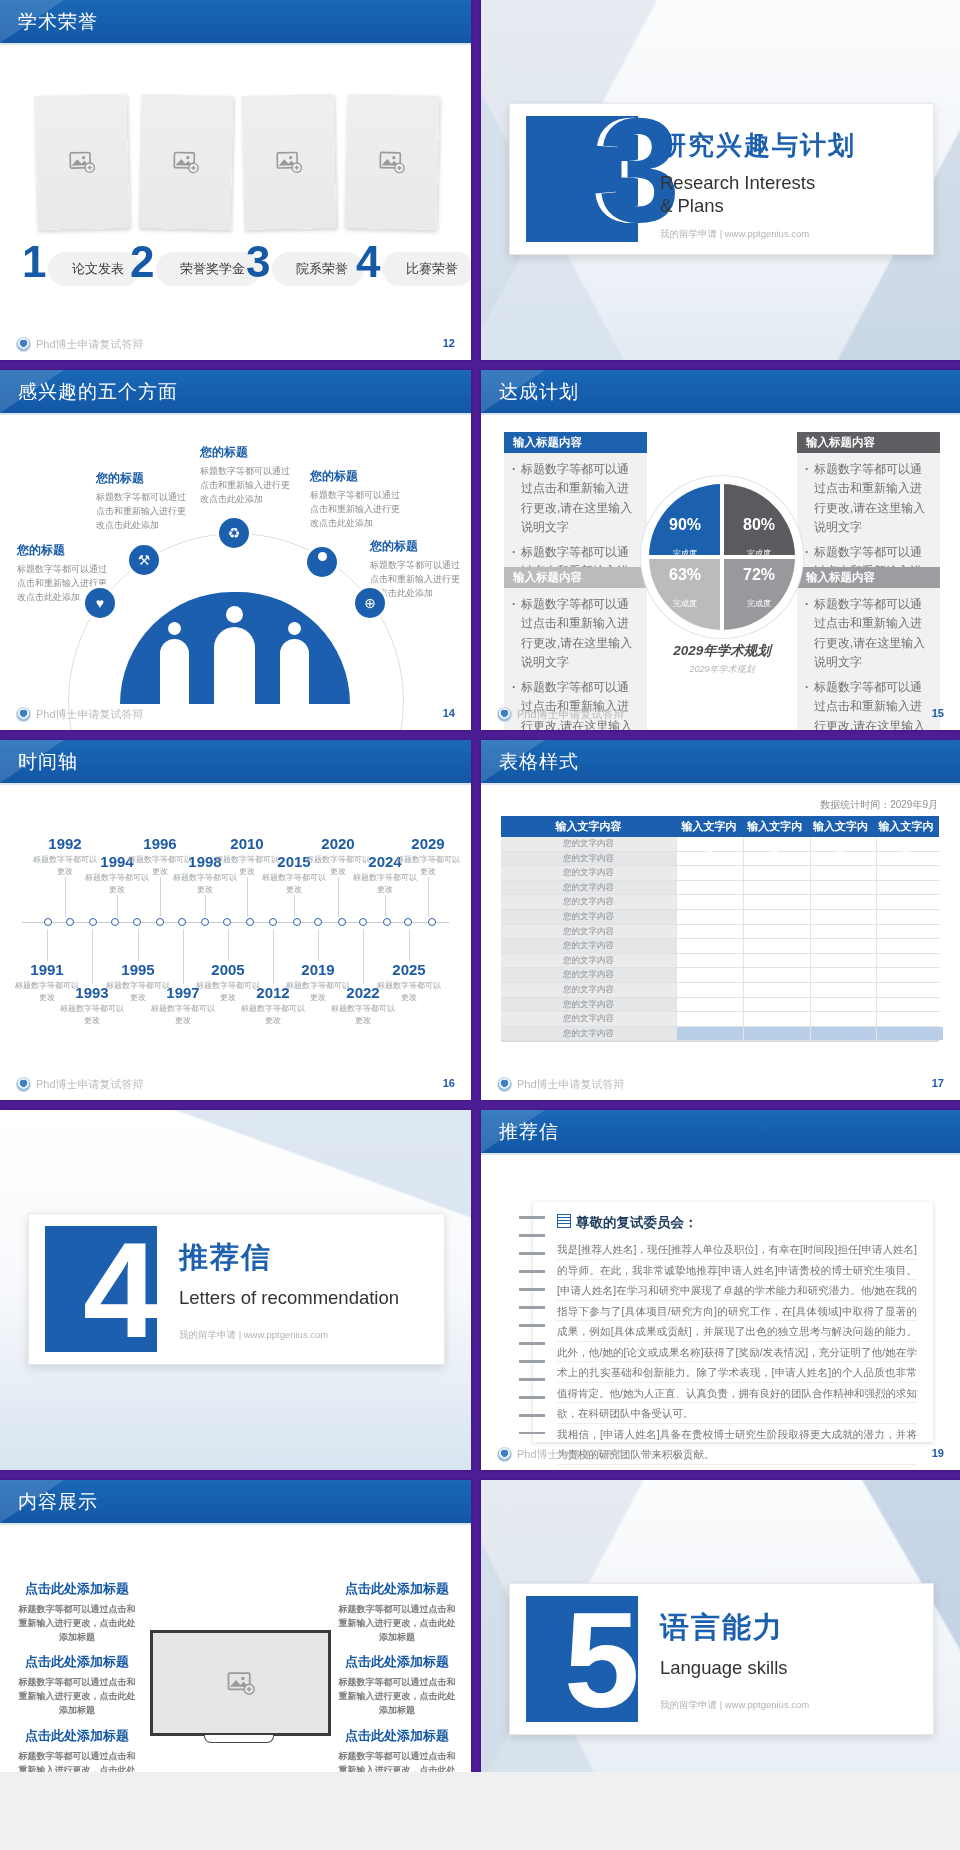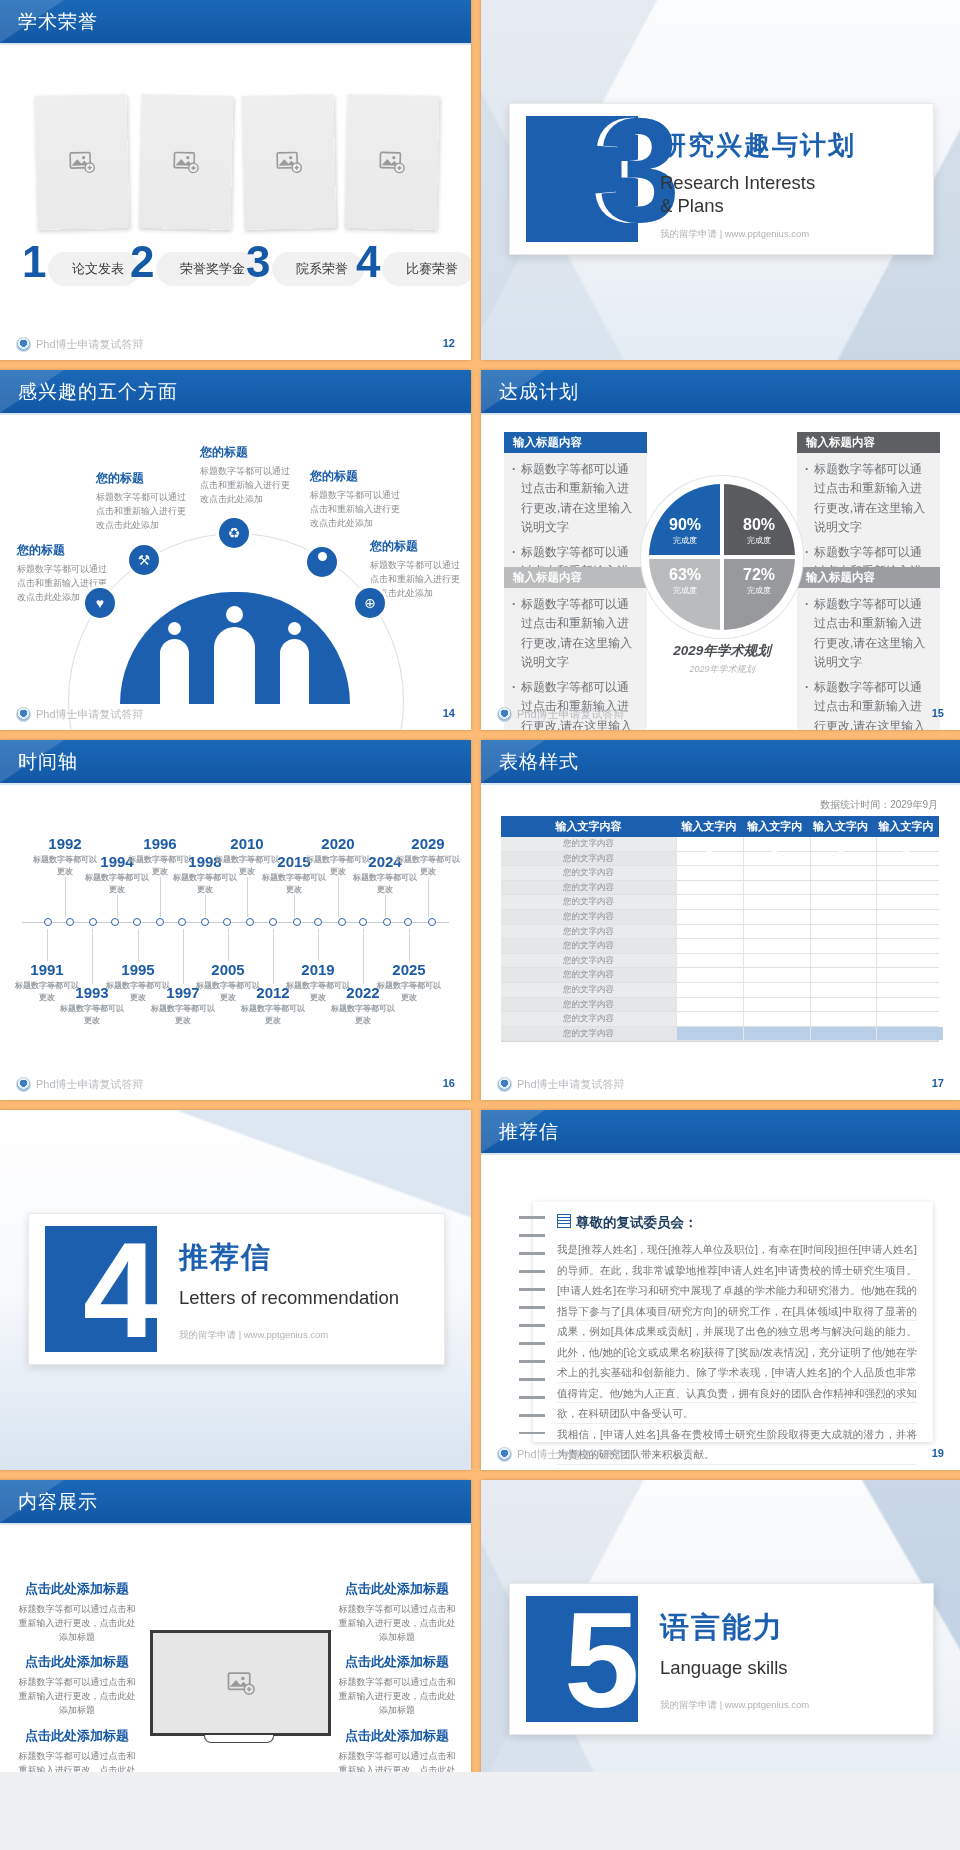--- a/index.html
+++ b/index.html
@@ -1,17 +1,17 @@
 <!DOCTYPE html>
 <html><head>
 <meta charset="utf-8">
 <style>
   html,body{margin:0;padding:0;}
   body{font-family:"Liberation Sans","DejaVu Sans",sans-serif;background:#eef0f2;}
-  .page{position:relative;width:960px;height:1772px;background:#fdba74;overflow:hidden;}
+  .page{position:relative;width:960px;height:1772px;background:#4c1d95;overflow:hidden;}
   .slide{position:absolute;height:360px;background:#fff;overflow:hidden;box-shadow:0 0 3px rgba(0,0,0,.22);}
   .sw-l{width:471px;left:0;}
   .sw-r{width:479px;left:481px;}
 
   
   .bar{position:absolute;left:0;top:0;right:0;height:43px;background:linear-gradient(180deg,#1a68b6 0%,#1257a6 100%);border-bottom:2px solid #d9e5f1;}
   .bar::before{content:'';position:absolute;left:0;top:0;border-top:43px solid rgba(255,255,255,.14);border-right:64px solid transparent;}
   .bar span{position:absolute;left:18px;top:9px;font-size:19px;color:#fff;letter-spacing:1px;}
 
   
@@ -69,31 +69,31 @@
   .b15 .bh{height:21px;line-height:21px;padding-left:9px;color:#fff;font-size:11.5px;font-weight:bold;}
   .b15 .bb{background:#f1f1f2;padding:7px 8px 9px 8px;}
   .b15 .bu{position:relative;padding-left:9px;font-size:12px;color:#6d7072;line-height:1.62;margin-bottom:5px;}
   .b15 .bu::before{content:'·';position:absolute;left:0;top:0;color:#6d7072;font-weight:bold;}
   .bh-blue{background:#1b61ae;} .bh-dark{background:#5d5f62;} .bh-light{background:#b9bbbc;} .bh-mid{background:#9b9da0;}
   .pie{position:absolute;left:168px;top:114px;width:146px;height:146px;border-radius:50%;box-shadow:0 0 0 8px #fff,0 0 0 9px #e2e4e6;background:conic-gradient(#595b5f 0 90deg,#97999c 90deg 180deg,#b9bbbd 180deg 270deg,#1b61ae 270deg 360deg);}
   .pie .gapv{position:absolute;left:50%;top:-2px;bottom:-2px;width:4px;margin-left:-2px;background:#fff;}
   .pie .gaph{position:absolute;top:50%;left:-2px;right:-2px;height:4px;margin-top:-2px;background:#fff;}
   .q{position:absolute;width:62px;text-align:center;color:#fff;}
   .q .pct{font-size:16px;font-weight:bold;}
-  .q .ql{font-size:8px;margin-top:1px;}
+  .q .ql{font-size:8px;margin-top:14px;}
   .cap{position:absolute;left:160px;top:272px;width:162px;text-align:center;font-style:italic;}
   .cap .c1{font-size:13.5px;font-weight:bold;color:#4a4d50;}
   .cap .c2{font-size:9px;color:#b2b5b8;margin-top:3px;}
 
   
   .tl-line{position:absolute;left:22px;right:22px;top:182px;border-top:1px solid #c9ccd0;}
   .tl-dot{position:absolute;top:178px;width:6px;height:6px;border:1.5px solid #2a61a8;background:#fff;border-radius:50%;}
   .te{position:absolute;width:64px;text-align:center;}
   .te .yr{font-size:15px;font-weight:bold;color:#1d5ba6;}
-  .te .yn{font-size:8px;color:#9aa0a5;line-height:1.45;margin-top:2px;font-weight:bold;}
+  .te .yn{font-size:8px;color:#9aa0a5;line-height:1.45;margin-top:2px;}
   .te-top::after{content:'';position:absolute;left:50%;top:100%;border-left:1px solid #d3d6d9;}
   .te-top.hi::after{height:40px;} .te-top.lo::after{height:22px;}
   .te-bot::before{content:'';position:absolute;left:50%;bottom:100%;border-left:1px solid #d3d6d9;}
   .te-bot.hi::before{height:32px;} .te-bot.lo::before{height:55px;}
 
   
   .tbl-note{position:absolute;right:22px;top:58px;font-size:10px;color:#8d9093;}
   .tbl{position:absolute;left:20px;top:76px;width:438px;border-bottom:1px solid #d5d7d9;}
   .tr{display:flex;height:13.6px;border-bottom:1px solid #dfe1e3;}
   .tr.hd{height:21px;background:#1b5fae;border-bottom:none;}
@@ -109,21 +109,21 @@
   .paper{position:absolute;left:52px;top:92px;width:400px;height:240px;background:#fff;box-shadow:0 1px 5px rgba(0,0,0,.16);}
   .rings{position:absolute;left:38px;top:100px;width:26px;height:224px;background:repeating-linear-gradient(180deg,transparent 0 6px,#9aa0a5 6px 9px,transparent 9px 18px);}
   .letter{position:absolute;left:76px;top:104px;width:360px;}
   .let-title{font-size:13.5px;font-weight:bold;color:#1d3c5e;}
   .doc-ico{display:inline-block;width:12px;height:12px;margin-right:5px;vertical-align:-1px;border:1.5px solid #1b5fae;background:linear-gradient(180deg,transparent 2px,#1b5fae 2px 3px,transparent 3px 5px,#1b5fae 5px 6px,transparent 6px 8px,#1b5fae 8px 9px,transparent 9px);}
   .let-body{margin-top:7px;font-size:10.5px;color:#737678;line-height:20.5px;text-align:justify;background:repeating-linear-gradient(180deg,transparent 0 19.5px,#ededed 19.5px 20.5px);}
 
   
   .blk{position:absolute;width:118px;text-align:center;}
   .blk .bt{font-size:13px;font-weight:bold;color:#1659a6;margin-bottom:5px;}
-  .blk .bd{font-size:9px;color:#7c7f82;line-height:1.55;}
+  .blk .bd{font-size:9px;color:#7c7f82;line-height:1.55;font-weight:bold;}
   .tv{position:absolute;left:150px;top:150px;width:175px;height:100px;border:3px solid #3a3a3a;background:#e6e6e6;}
   .tv svg{position:absolute;left:50%;top:50%;margin:-15px 0 0 -15px;}
   .tv-stand{position:absolute;left:204px;top:255px;width:68px;height:7px;border:1.5px solid #4a4a4a;border-top:none;border-radius:0 0 7px 7px;background:#fff;}
 
   .strip{position:absolute;top:1840px;height:10px;background:linear-gradient(180deg,#1a68b6,#1257a6);}
 </style>
 </head>
 <body>
 
 <div class="page">

